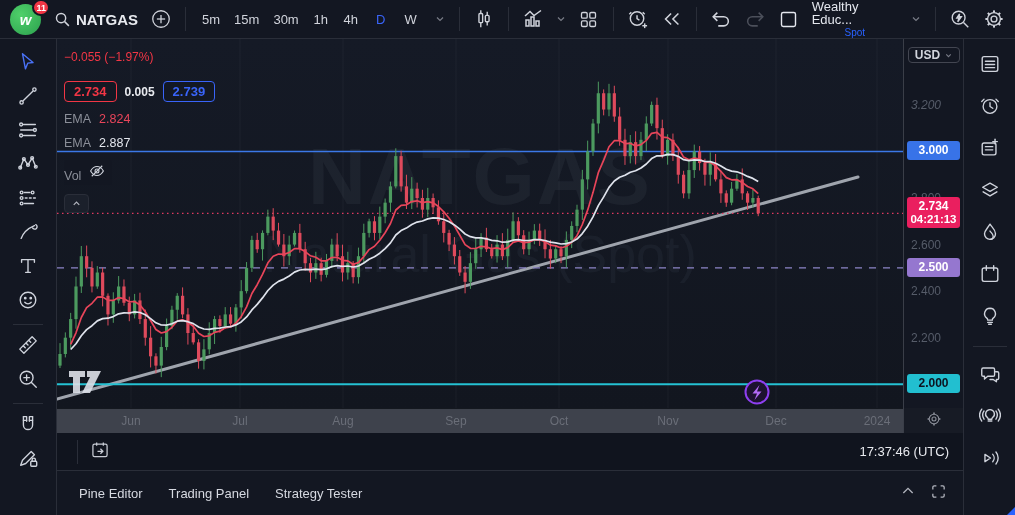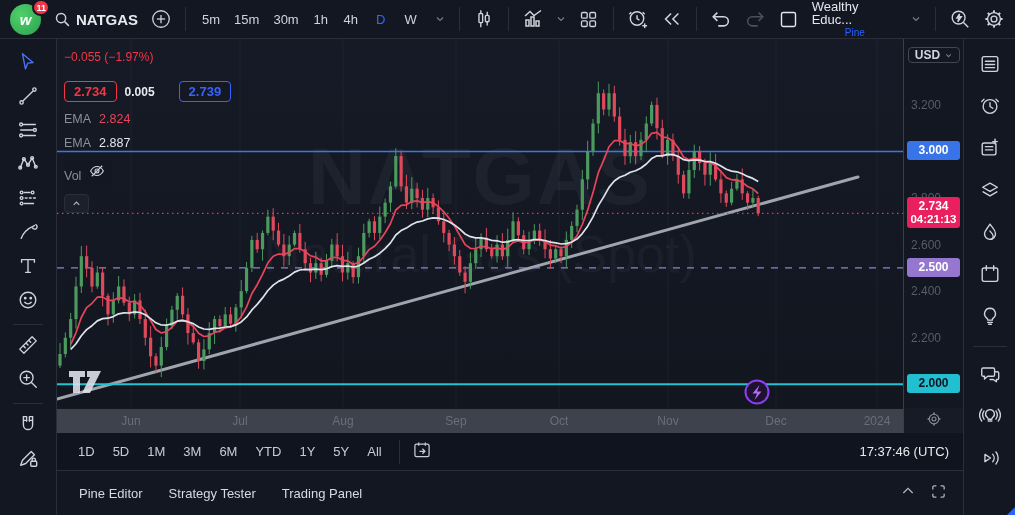--- a/index.html
+++ b/index.html
@@ -51,21 +51,21 @@
   .pane svg.chart { position:absolute; left:0; top:0; }
   .watermark { position:absolute; left:0; top:96px; width:100%; text-align:center; pointer-events:none; }
   .watermark .w1 { font-size:80px; font-weight:bold; color:rgba(160,170,190,0.07); letter-spacing:2px; line-height:84px; }
   .watermark .w2 { font-size:52px; color:rgba(160,170,190,0.06); line-height:70px; }
 
   .legend { position:absolute; left:7px; top:11px; z-index:5; }
   .chg { color:#f23645; font-size:12px; margin-bottom:17px; }
   .quote-row { display:flex; align-items:center; gap:8px; margin-bottom:10px; }
   .chip { border:1px solid; border-radius:4px; padding:2px 9px; font-size:13px; font-weight:bold; background:rgba(19,23,34,.55); }
   .chip.sell { border-color:#f23645; color:#f23645; }
-  .chip.buy  { border-color:#3964f9; color:#3964f9;margin-left:16px; }
+  .chip.buy  { border-color:#3964f9; color:#3964f9; }
   .spread { color:#e8eaef; font-size:12px; font-weight:bold; }
   .ind-row { font-size:12.5px; margin-bottom:10px; color:#8b8f99; }
   .ind-row b { font-weight:normal; margin-left:8px; }
   .vol-row { display:inline-flex; align-items:flex-end; gap:7px; font-size:12.5px; color:#8b8f99;
              background:rgba(19,23,34,.85); padding:2px 6px 2px 0; border-radius:3px; }
   .collapse-btn { margin-top:9px; width:25px; height:19px; border:1px solid #2a2e39; border-radius:4px;
              background:#1b202b; color:#b2b5be; display:flex; align-items:center; justify-content:center; cursor:pointer; }
 
   .price-axis { position:relative; width:60px; flex:0 0 60px; background:#131722; border-left:1px solid #3a3e48; }
   .currency-btn { position:absolute; left:4px; top:8px; width:52px; height:16px; border:1px solid #434651; border-radius:4px;
@@ -220,21 +220,21 @@
     </div>
     <div class="tb-btn">
       <span>
           <svg width="21" height="21" viewBox="0 0 24 24" fill="none" stroke="#e4e7ee" stroke-width="1.6">
             <rect x="4" y="4" width="16" height="16" rx="2"></rect>
           </svg>
         </span>
     </div>
     <div class="layout-name">
       <span class="nm">Wealthy Educ...</span>
-      <span class="sv">Pine</span>
+      <span class="sv">Spot</span>
     </div>
     <div class="tb-btn" style="min-width:20px">
       <span>
           <svg width="12" height="12" viewBox="0 0 24 24" fill="none" stroke="#787b86" stroke-width="2.4">
             <polyline points="6,9 12,15 18,9"></polyline>
           </svg>
         </span>
     </div>
     <div class="sep"></div>
     <div class="tb-btn">
@@ -688,21 +688,21 @@
           </div>
         </div>
 
         <div class="price-axis" id="price-axis">
           <div class="currency-btn">
             <span>USD</span>
             <svg width="9" height="9" viewBox="0 0 24 24" fill="none" stroke="#787b86" stroke-width="3">
                 <polyline points="6,9 12,15 18,9"></polyline>
               </svg>
           </div>
-        <div class="tick" style="top: 58.8845px;">3.200</div>
+        <div class="tick" style="top: 58.8845px; font-style: italic;">3.200</div>
             <div class="tick" style="top: 152.008px;">2.800</div>
             <div class="tick" style="top: 198.569px;">2.600</div>
             <div class="tick" style="top: 245.131px;">2.400</div>
             <div class="tick" style="top: 291.692px;">2.200</div>
             <div class="pbadge" style="top: 102.446px; background: rgb(56, 115, 232); color: rgb(255, 255, 255);"><span>3.000</span></div>
             <div class="pbadge" style="top: 158.373px; background: rgb(234, 31, 95); color: rgb(255, 255, 255);"><span>2.734</span><span class="sub">04:21:13</span></div>
             <div class="pbadge" style="top: 218.85px; background: rgb(149, 119, 207); color: rgb(255, 255, 255);"><span>2.500</span></div>
             <div class="pbadge" style="top: 335.254px; background: rgb(34, 191, 208); color: rgb(12, 20, 32);"><span>2.000</span></div>
           </div>
       </div>
@@ -726,52 +726,41 @@
                   <line x1="12" y1="2.4" x2="12" y2="4.8"></line>
                   <line x1="12" y1="19.2" x2="12" y2="21.6"></line>
                   <line x1="2.4" y1="12" x2="4.8" y2="12"></line>
                   <line x1="19.2" y1="12" x2="21.6" y2="12"></line>
                 </g>
               </svg></span>
         </div>
       </div>
 
       <div class="range-row">
-        <div id="range-list" style="display:flex;align-items:center">
-            <div class="rng">1D</div>
-            <div class="rng">5D</div>
-            <div class="rng">1M</div>
-            <div class="rng">3M</div>
-            <div class="rng">6M</div>
-            <div class="rng">YTD</div>
-            <div class="rng">1Y</div>
-            <div class="rng">5Y</div>
-            <div class="rng">All</div>
-          </div>
         <div class="sep" style="margin:0 8px"></div>
         <div class="go-date">
           <span><svg width="20" height="20" viewBox="0 0 24 24" fill="none" stroke="#c8ccd5" stroke-width="1.5">
                 <rect x="3.5" y="5" width="17" height="15" rx="2"></rect>
                 <line x1="8" y1="3" x2="8" y2="7"></line>
                 <line x1="16" y1="3" x2="16" y2="7"></line>
                 <path d="M9 13.5 h6 M12.5 10.5 l3 3 -3 3"></path>
               </svg></span>
         </div>
         <div class="clock">17:37:46 (UTC)</div>
       </div>
 
       <div class="footer">
         <div class="fitem">
             <span>Pine Editor</span>
           </div>
         <div class="fitem">
-            <span>Strategy Tester</span>
+            <span>Trading Panel</span>
           </div>
         <div class="fitem">
-            <span>Trading Panel</span>
+            <span>Strategy Tester</span>
           </div>
         <div class="f-icons">
           <span><svg width="16" height="16" viewBox="0 0 24 24" fill="none" stroke="#b2b5be" stroke-width="2">
                 <polyline points="5,15 12,8 19,15"></polyline>
               </svg></span>
           <span><svg width="17" height="17" viewBox="0 0 24 24" fill="none" stroke="#b2b5be" stroke-width="1.8">
                 <path d="M9 4 H6 a2 2 0 0 0 -2 2 v3 M15 4 h3 a2 2 0 0 1 2 2 v3 M9 20 H6 a2 2 0 0 1 -2 -2 v-3 M15 20 h3 a2 2 0 0 0 2 -2 v-3"></path>
               </svg></span>
         </div>
       </div>

